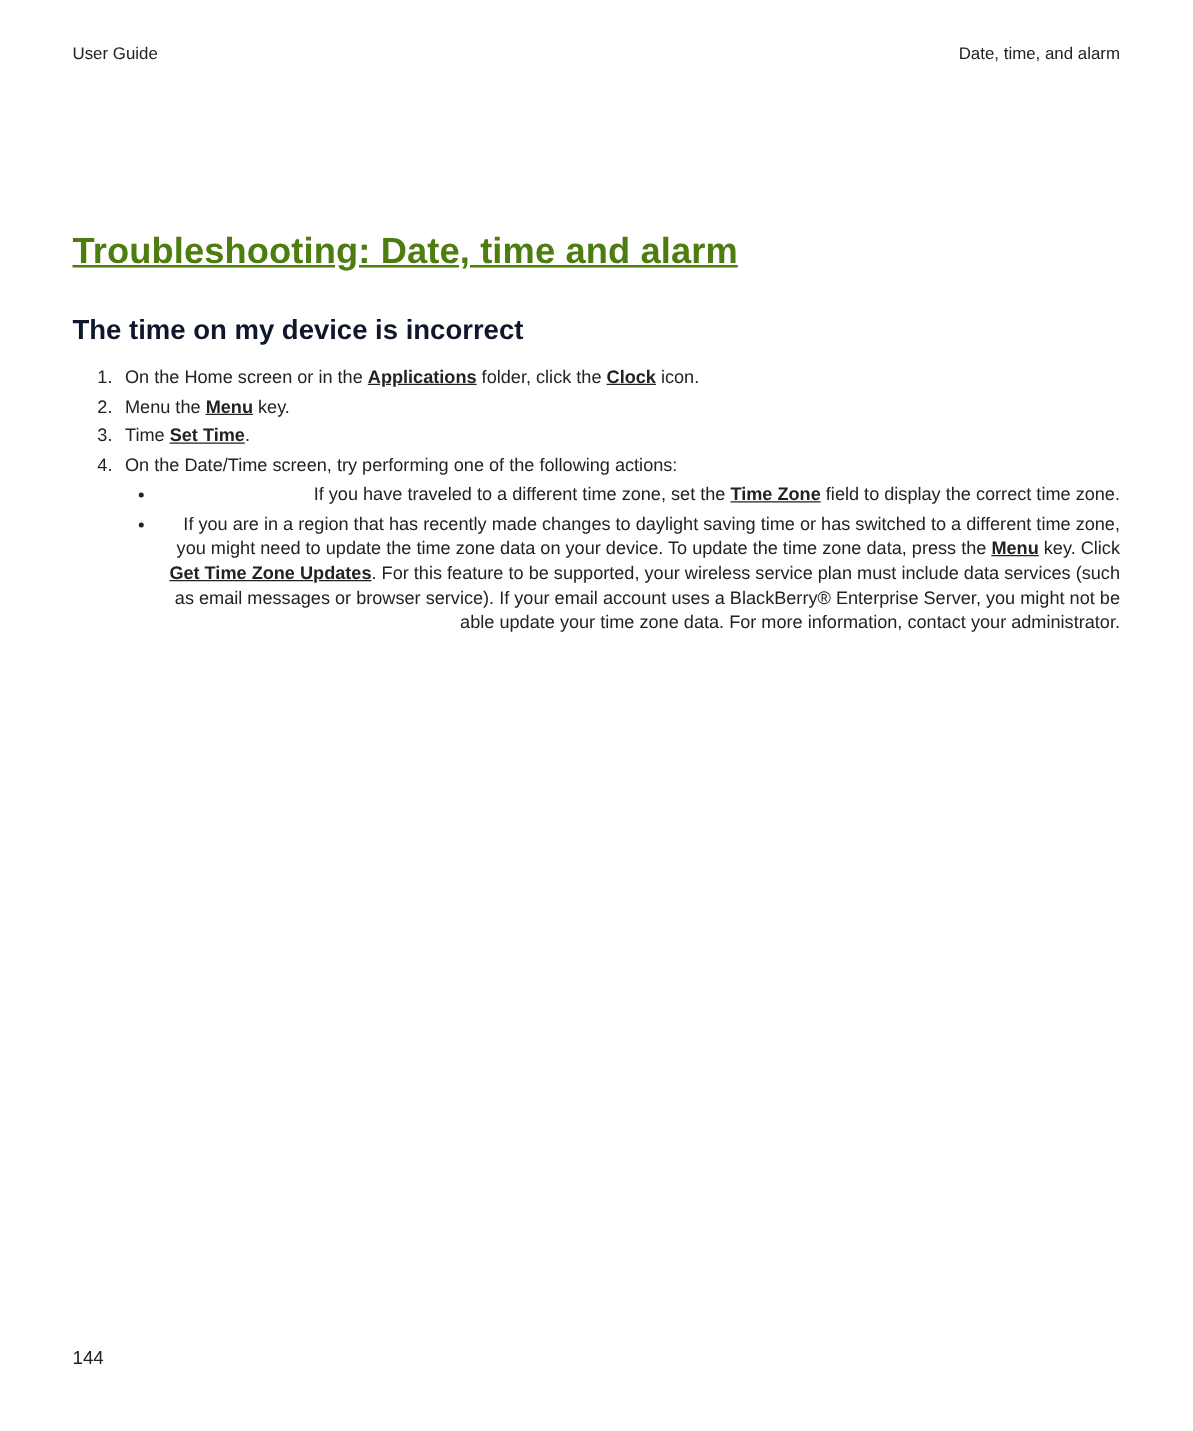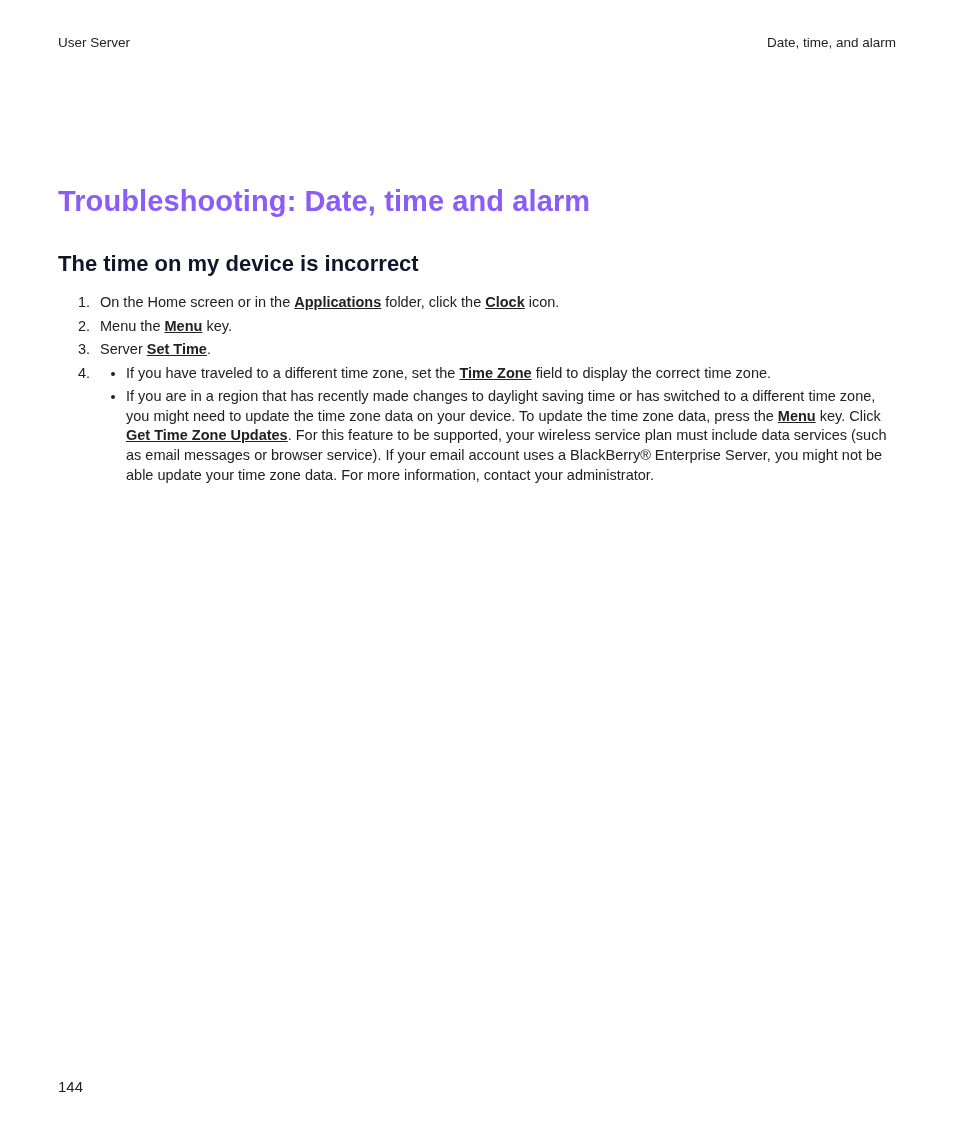--- a/index.html
+++ b/index.html
@@ -23,23 +23,24 @@
   .header {
     display: flex;
     justify-content: space-between;
     font-size: 13.5px;
     color: #222;
     margin-bottom: 130px;
   }
   h1.title {
     font-size: 29px;
     font-weight: 600;
-    color: #8b5cf6;
+    color: #4d7c0f;
     margin: 0 0 28px 0;
     letter-spacing: 0.1px;
+    text-decoration: underline;
   }
   h2.subtitle {
     font-size: 22px;
     font-weight: 700;
     color: #0f172a;
     margin: 0 0 14px 0;
   }
   ol.steps {
     margin: 0 0 0 0;
     padding-left: 36px;
@@ -50,56 +51,58 @@
     padding-left: 6px;
     margin-bottom: 4px;
   }
   ul.sub {
     list-style: disc;
     margin: 4px 0 0 0;
     padding-left: 26px;
   }
   ul.sub > li {
     margin-bottom: 4px;
+    text-align: right;
   }
   b { font-weight: 700; text-decoration: underline; }
   .page-number {
     position: absolute;
     left: 58px;
     bottom: 48px;
     font-size: 15px;
     color: #222;
     margin-top: 48px;
   }
 </style>
 </head>
 <body>
 
 <div class="page">
 
   <div class="header">
-    <span>User Server</span>
+    <span>User Guide</span>
     <span>Date, time, and alarm</span>
   </div>
 
   <h1 class="title">Troubleshooting: Date, time and alarm</h1>
 
   <h2 class="subtitle">The time on my device is incorrect</h2>
 
   <ol class="steps">
     <li>
       <span>On the Home screen or in the </span><b>Applications</b><span> folder, click the </span><b>Clock</b><span> icon.</span>
     </li>
     <li>
       <span>Menu the </span><b>Menu</b><span> key.</span>
     </li>
     <li>
-      <span>Server </span><b>Set Time</b><span>.</span>
+      <span>Time </span><b>Set Time</b><span>.</span>
     </li>
     <li>
+      <span>On the Date/Time screen, try performing one of the following actions:</span>
       <ul class="sub">
         <li>
           <span>If you have traveled to a different time zone, set the </span><b>Time Zone</b><span> field to display the correct time zone.</span>
         </li>
         <li>
           <span>If you are in a region that has recently made changes to daylight saving time or has switched to a different time zone, you might need to update the time zone data on your device. To update the time zone data, press the </span><b>Menu</b><span> key. Click </span><b>Get Time Zone Updates</b><span>. For this feature to be supported, your wireless service plan must include data services (such as email messages or browser service). If your email account uses a BlackBerry® Enterprise Server, you might not be able update your time zone data. For more information, contact your administrator.</span>
         </li>
       </ul>
     </li>
   </ol>

